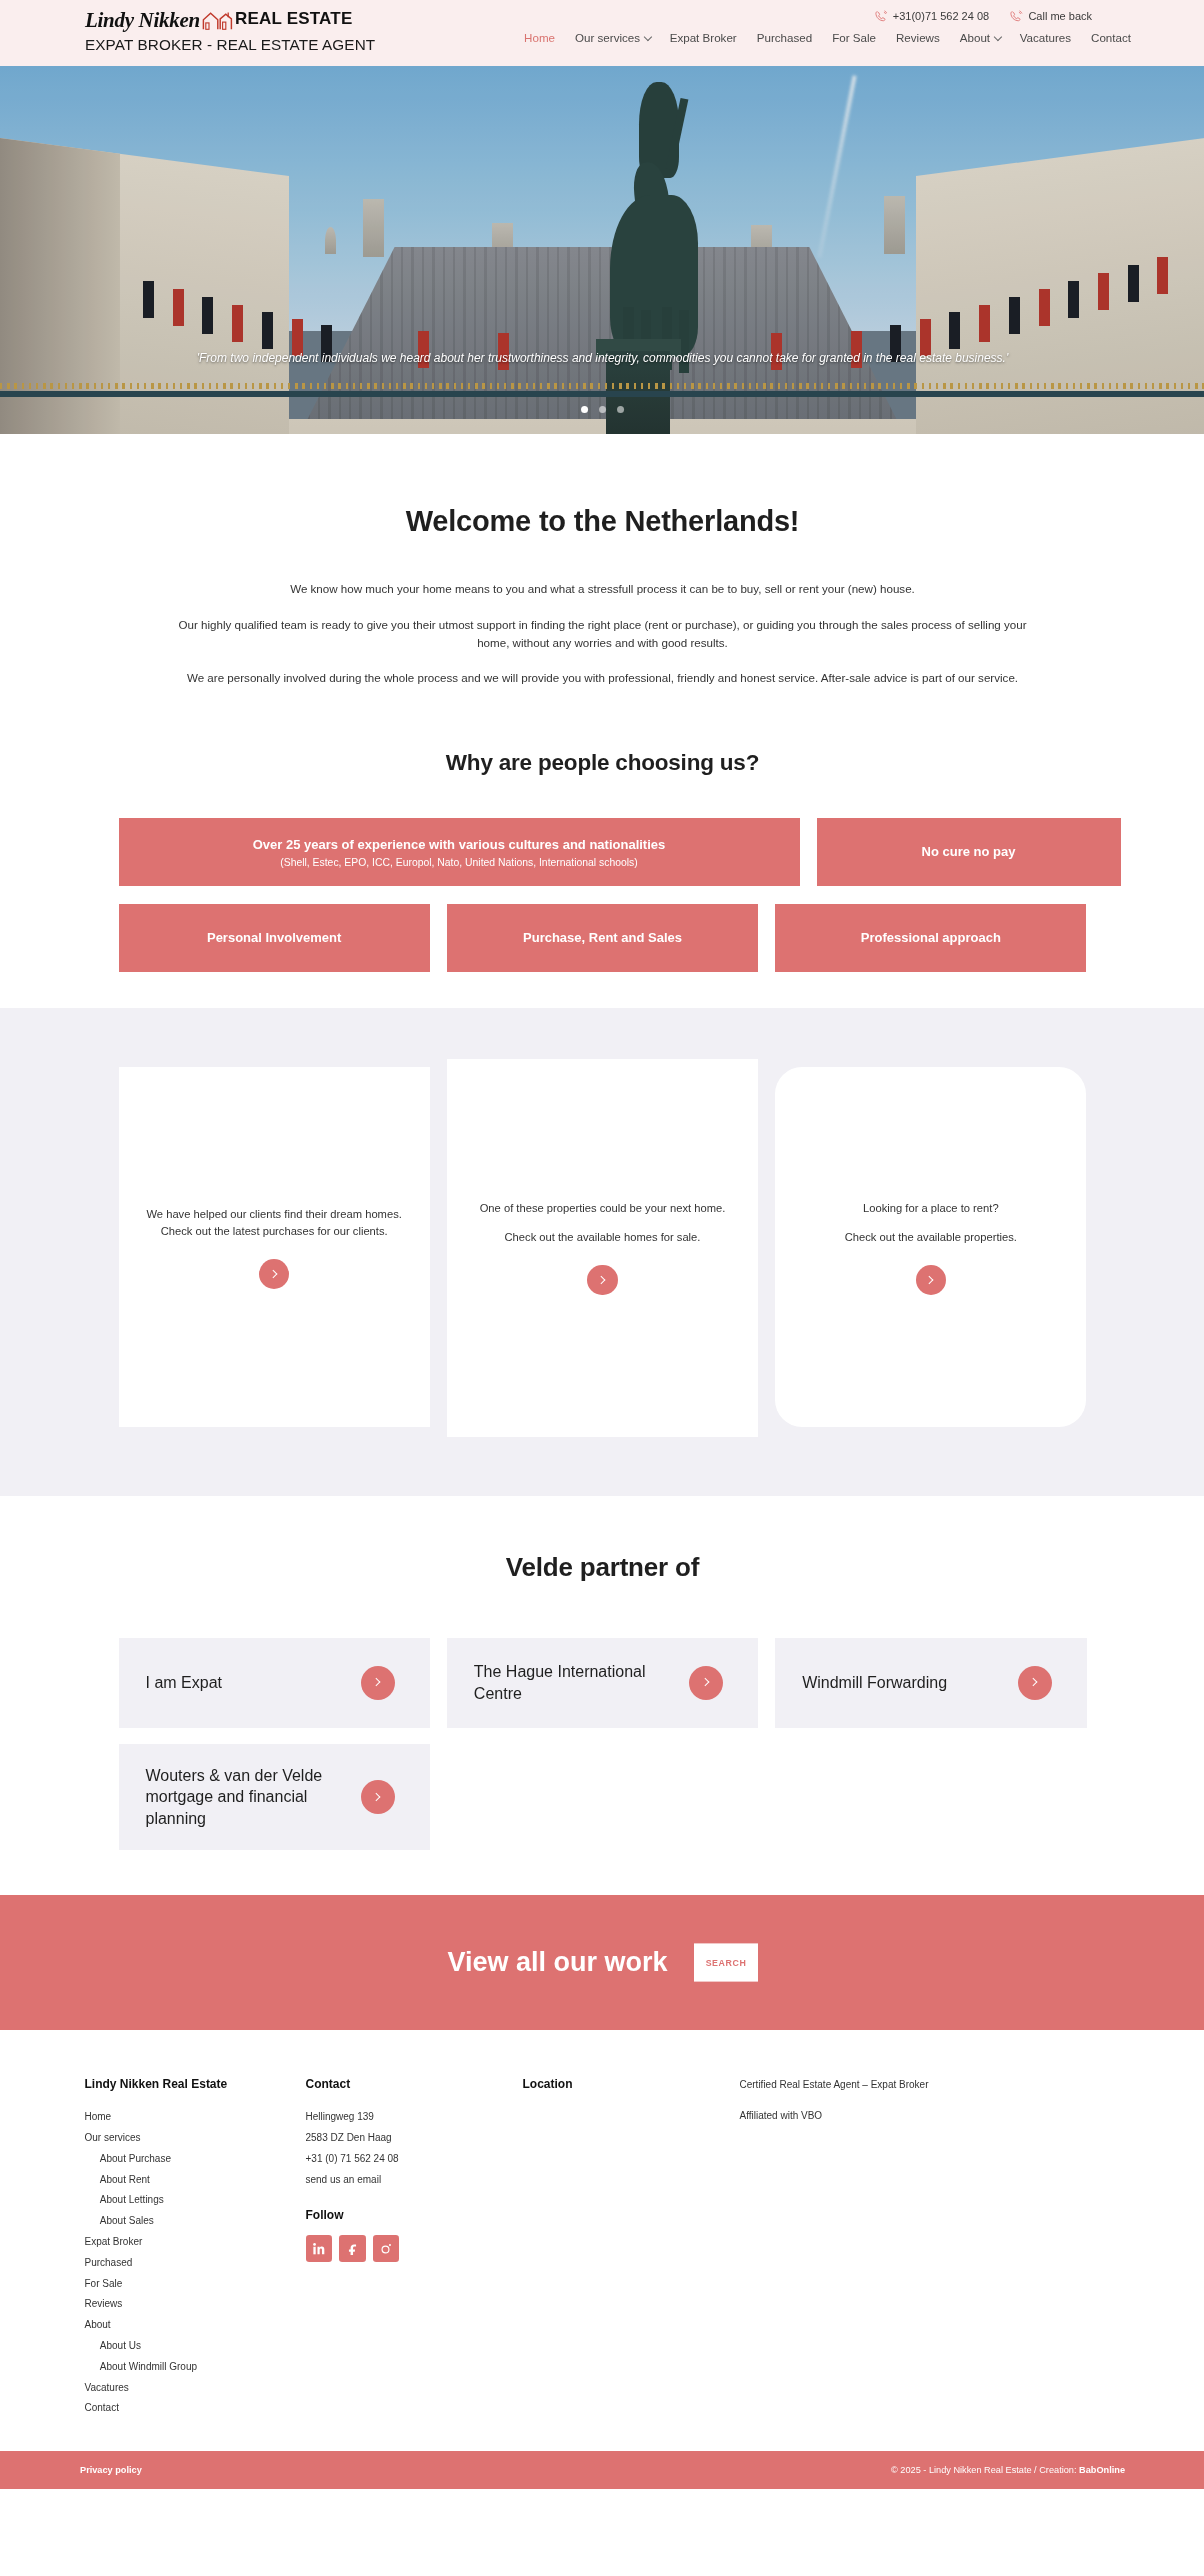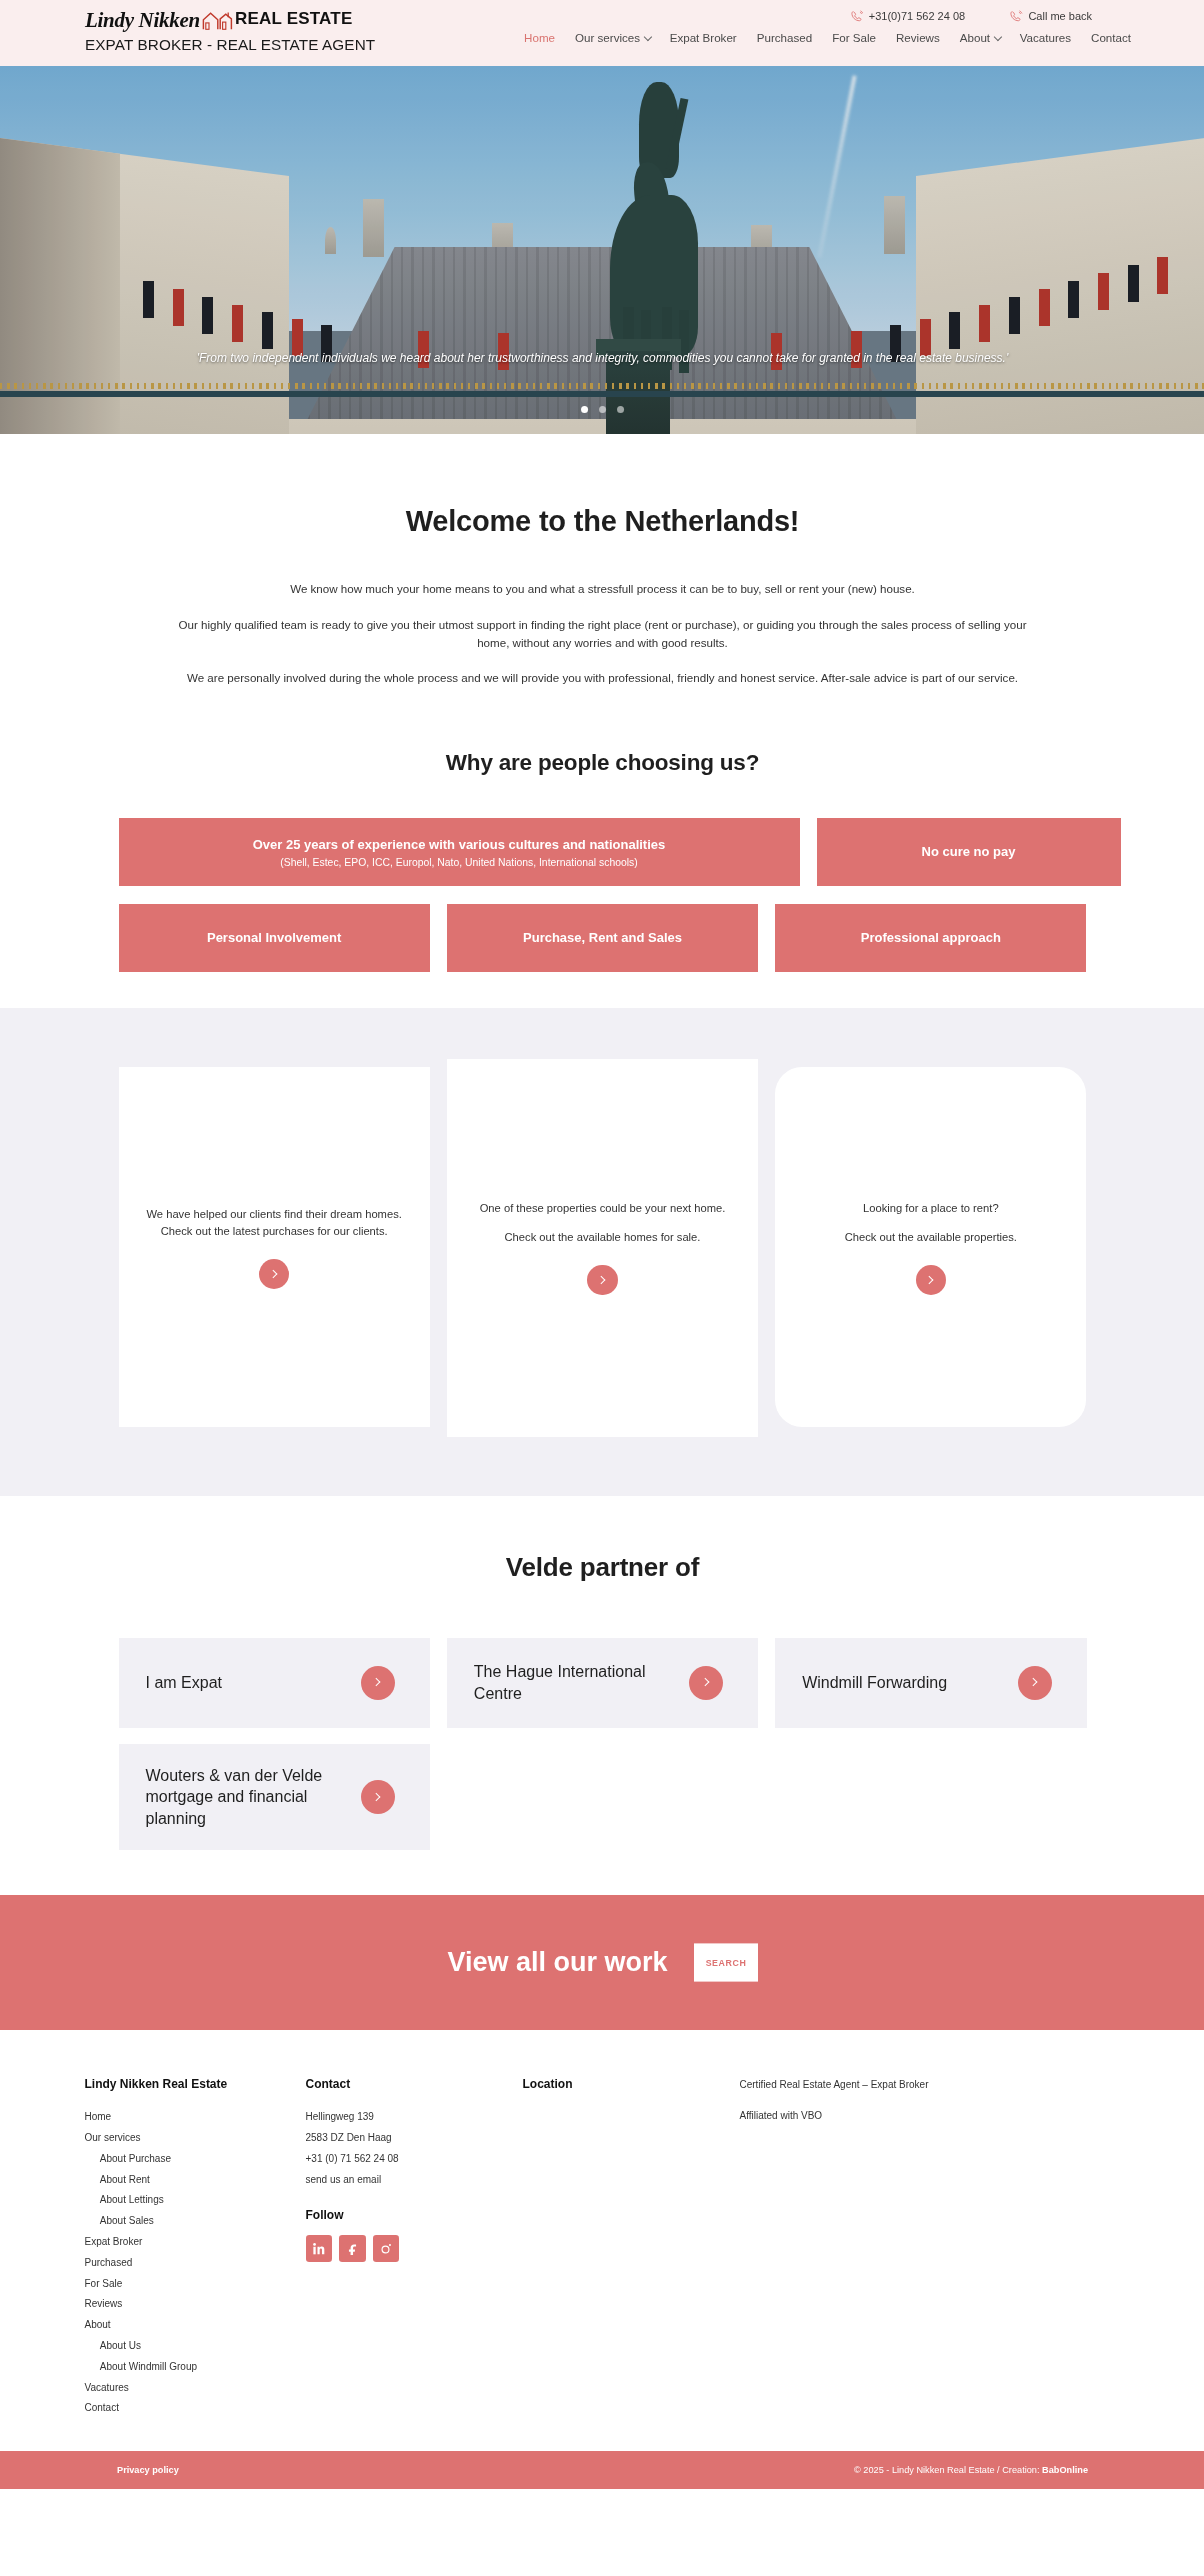--- a/index.html
+++ b/index.html
@@ -58,21 +58,21 @@
     top: 0;
     height: 66px;
     display: flex;
     flex-direction: column;
     align-items: flex-end;
     justify-content: flex-start;
   }
   .contact-row {
     display: flex;
     align-items: center;
-    gap: 44px;
+    gap: 20px;
     margin-top: 9.6px;
     margin-right: 39px;
   }
   .contact-item {
     display: flex;
     align-items: center;
     gap: 5.6px;
     font-size: 11px;
     color: #3a3a3a;
     cursor: pointer;
@@ -359,21 +359,21 @@
   .f-right { font-size: 10px; color: #333; line-height: 1.6; }
   .f-right p { margin-bottom: 14.5px; }
 
   
   .bottom-bar {
     background: #dd7271;
     height: 38px;
     display: flex;
     align-items: center;
     justify-content: space-between;
-    padding: 0 117px;
+    padding: 0 80px;
     color: #fff;
     font-size: 9.2px;
   }
   .bottom-left { font-weight: 700; cursor: pointer; }
   .bottom-right b { font-weight: 700; }
 </style>
 </head>
 <body>
 
 <div class="page">

